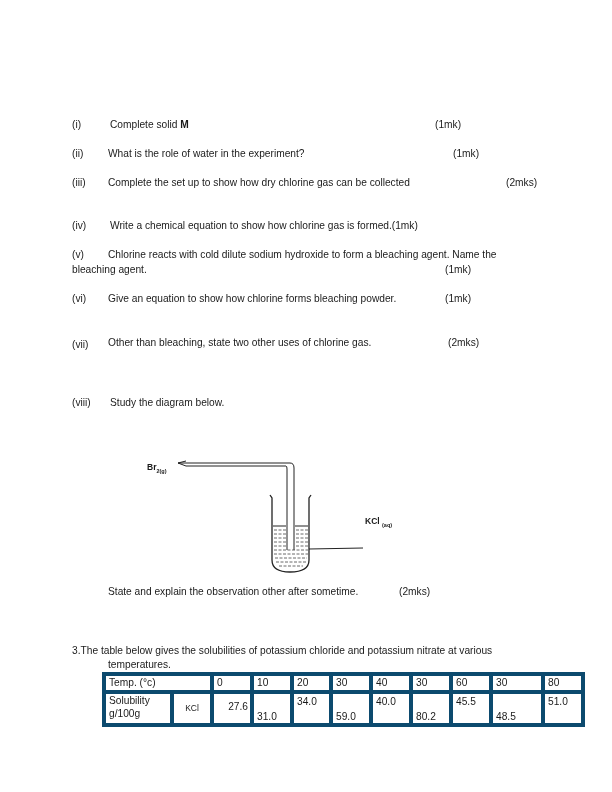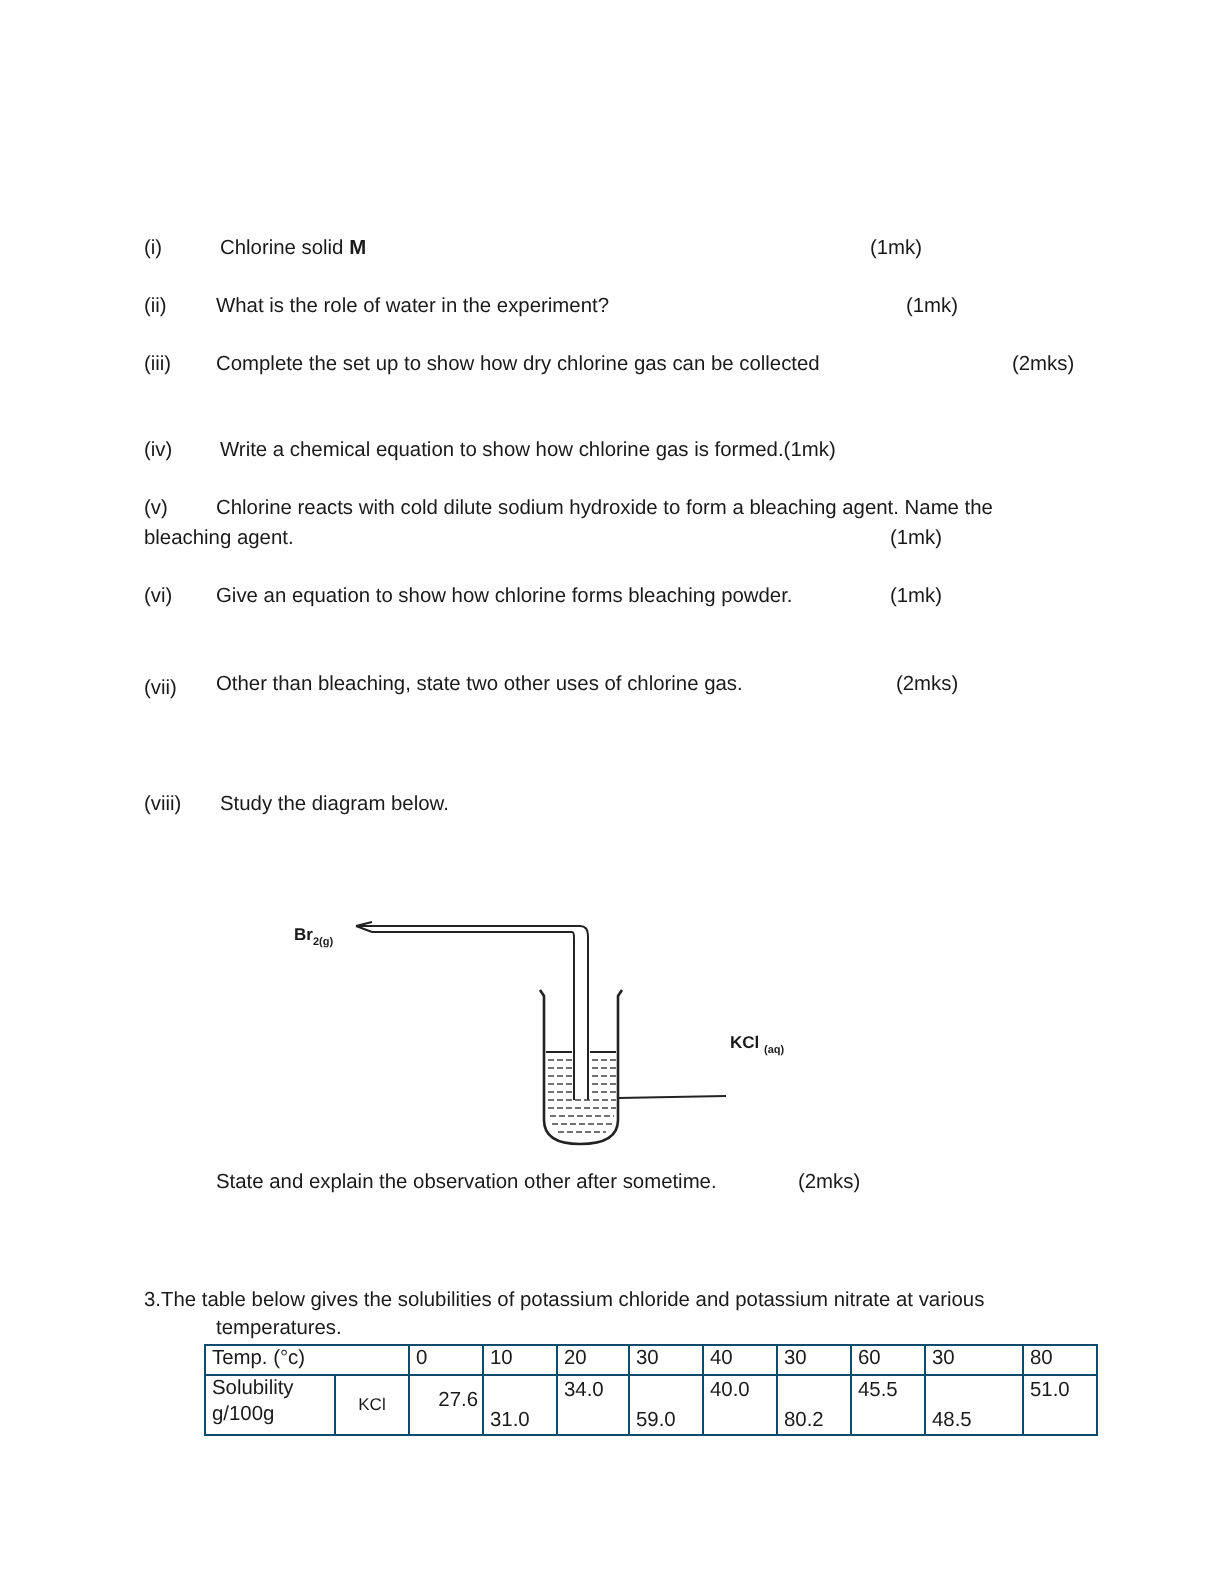--- a/index.html
+++ b/index.html
@@ -2,34 +2,34 @@
 <html><head>
 <meta charset="utf-8">
 <style>
   html, body { margin: 0; padding: 0; background: #fff; }
   body { width: 612px; height: 792px; position: relative; overflow: hidden;
          font-family: "Liberation Sans", "DejaVu Sans", sans-serif; color: #1a1a1a; font-size: 10.2px; }
   .abs { position: absolute; white-space: nowrap; }
   .num { position: absolute; }
   .bold { font-weight: bold; }
   table.sol { position: absolute; left: 102px; top: 672px; border-collapse: collapse; font-size: 10.2px; }
-  table.sol td { border: 1px solid #0c4a6e; padding: 0 3px; vertical-align: top; height: 14px; line-height: 13px; }
+  table.sol td { border: 4px solid #0c4a6e; padding: 0 3px; vertical-align: top; height: 14px; line-height: 13px; }
   table.sol tr.r2 td { height: 29px; position: relative; }
   .hi { position: absolute; top: 1px; text-align: center; }
   .lo { position: absolute; bottom: 0px; }
   .right { right: 2px; }
   .left { left: 3px; }
   svg { position: absolute; left: 0; top: 0; }
 </style>
 </head>
 <body>
 
 <div>
   <span class="abs" style="left:72px;top:119px">(i)</span>
-  <span class="abs" style="left:110px;top:119px"><span>Chlorine solid </span><span class="bold">M</span></span>
+  <span class="abs" style="left:110px;top:119px"><span>Complete solid </span><span class="bold">M</span></span>
   <span class="abs" style="left:435px;top:119px">(1mk)</span>
 </div>
 
 <div>
   <span class="abs" style="left:72px;top:148px">(ii)</span>
   <span class="abs" style="left:108px;top:148px">What is the role of water in the experiment?</span>
   <span class="abs" style="left:453px;top:148px">(1mk)</span>
 </div>
 
 <div>

